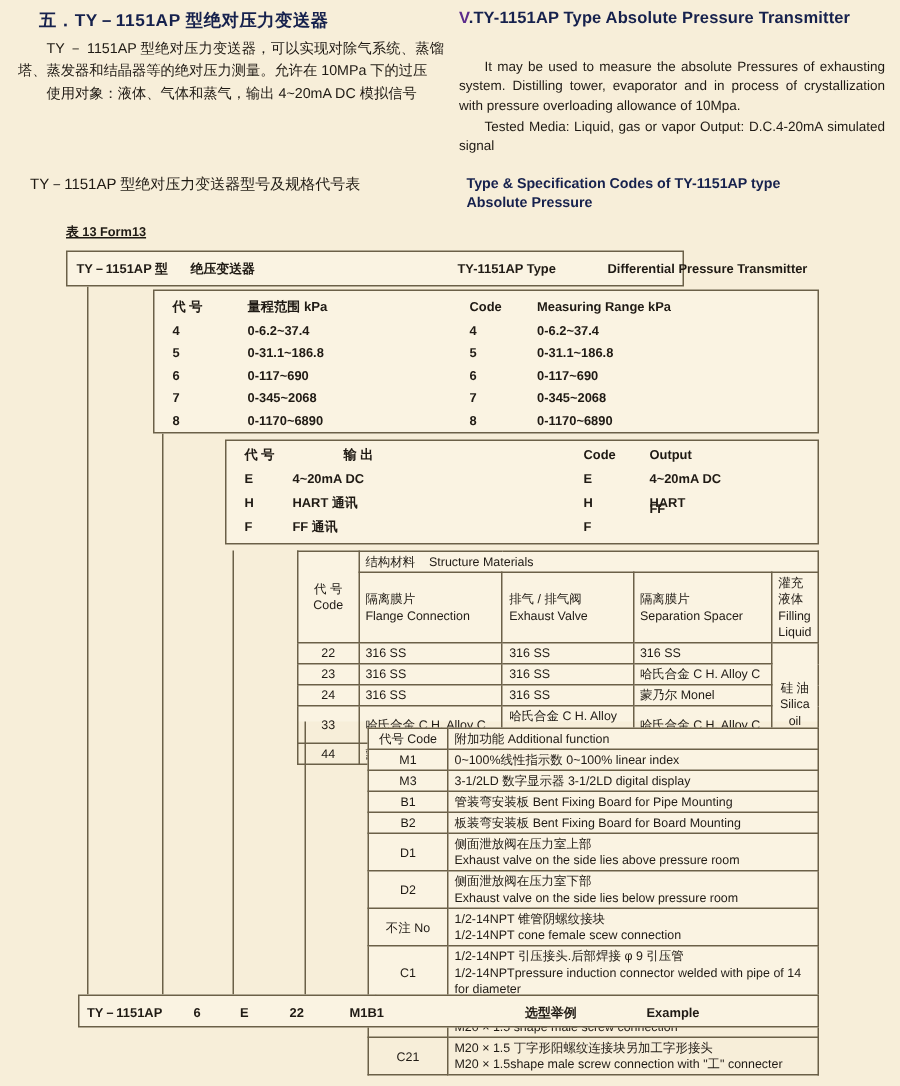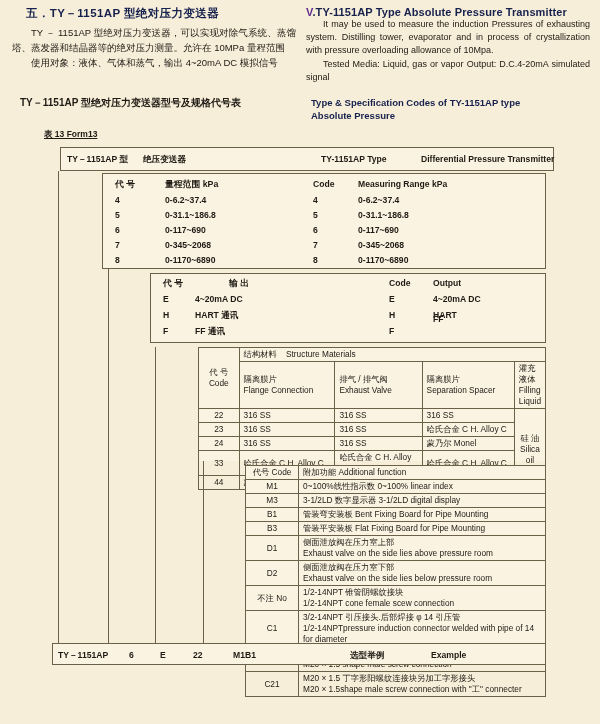--- a/index.html
+++ b/index.html
@@ -18,36 +18,36 @@
   .col{width:284px;}
   .col.left{padding-left:4px;}
   .col.right{padding-left:10px;}
 
   .h-cn{
     font-size:11.5px;font-weight:bold;color:#16214d;
     letter-spacing:.4px;margin:0 0 5px 14px;
   }
   .h-en{
     font-size:11px;font-weight:bold;color:#16214d;
-    margin:0 0 0 0;letter-spacing:.1px;
+    margin:0 0 20px 0;letter-spacing:.1px;
   }
   .h-en .num{color:#5b2a8c;}
   .p-cn{
     font-size:9.5px;line-height:14.5px;margin:0 0 1px 0;
     text-align:justify;
   }
   .p-cn.ind{text-indent:19px;}
   .p-en{
     font-size:9px;line-height:13.2px;margin:0;text-align:justify;
   }
   .p-en.ind{text-indent:17px;}
 
   
   .titles{display:flex;padding:12px 8px 0 8px;}
-  .t-left{width:284px;font-size:10px;font-weight:bold;padding-left:12px;}
+  .t-left{width:284px;font-size:10px;font-weight:normal;padding-left:12px;}
   .t-right{width:284px;font-size:9.5px;font-weight:bold;color:#16214d;
            padding-left:10px;line-height:13px;}
   .formno{font-size:8.5px;font-weight:bold;margin:7px 0 0 44px;text-decoration:underline;}
 
   
   .diagram{position:relative;margin-top:6px;height:520px;}
 
   .box{
     position:absolute;
     border:1px solid #6b6048;
@@ -84,26 +84,26 @@
   .hdr-span{text-align:left;padding-left:90px;}
 </style>
 </head>
 <body>
 
 <div class="page">
 
   <div class="intro">
     <div class="col left">
       <div class="h-cn">五．TY－1151AP 型绝对压力变送器</div>
-      <div class="p-cn ind">TY － 1151AP 型绝对压力变送器，可以实现对除气系统、蒸馏塔、蒸发器和结晶器等的绝对压力测量。允许在 10MPa 量程范围</div>
+      <div class="p-cn ind">TY － 1151AP 型绝对压力变送器，可以实现对除气系统、蒸馏塔、蒸发器和结晶器等的绝对压力测量。允许在 10MPa 下的过压</div>
       <div class="p-cn ind">使用对象：液体、气体和蒸气，输出 4~20mA  DC 模拟信号</div>
     </div>
     <div class="col right">
       <div class="h-en"><span class="num">V</span><span>.TY-1151AP Type Absolute Pressure Transmitter</span></div>
-      <div class="p-en ind">It may be used to measure the induction Pressures of exhausting system. Distilling tower, evaporator and in process of crystallization with pressure overloading allowance of 10Mpa.</div>
+      <div class="p-en ind">It may be used to measure the absolute Pressures of exhausting system. Distilling tower, evaporator and in process of crystallization with pressure overloading allowance of 10Mpa.</div>
       <div class="p-en ind">Tested Media: Liquid, gas or vapor    Output: D.C.4-20mA simulated signal</div>
     </div>
   </div>
 
   <div class="titles">
     <div class="t-left">TY－1151AP 型绝对压力变送器型号及规格代号表</div>
     <div class="t-right">
       <div>Type &amp; Specification Codes of TY-1151AP type</div>
       <div>Absolute Pressure</div>
     </div>
@@ -111,21 +111,21 @@
   <div class="formno">表 13 Form13</div>
 
   <div class="diagram">
 
     <div class="vline" style="left:58px;  top:24px;  height:472px;"></div>
     <div class="vline" style="left:108px; top:122px; height:374px;"></div>
     <div class="vline" style="left:155px; top:200px; height:296px;"></div>
     <div class="vline" style="left:203px; top:268px; height:228px;"></div>
     <div class="vline" style="left:250px; top:378px; height:118px;"></div>
 
-    <div class="box" style="left:60px; top:0px; width:494px; height:24px;">
+    <div class="box" style="left:44px; top:0px; width:412px; height:24px;">
       <div class="lbl b" style="left:6px;  top:6px;">TY－1151AP 型</div>
       <div class="lbl b" style="left:82px; top:6px;text-align:right;">绝压变送器</div>
       <div class="lbl b" style="left:260px;top:6px;">TY-1151AP Type</div>
       <div class="lbl b" style="left:360px;top:6px;">Differential Pressure Transmitter</div>
     </div>
 
     <div class="box" style="left:102px; top:26px; width:444px; height:96px;">
       <div class="lbl b cn" style="left:12px;  top:5px;">代 号</div>
       <div class="lbl b cn" style="left:62px;  top:5px;">量程范围 kPa</div>
       <div class="lbl b" style="left:210px; top:5px;">Code</div>
@@ -267,23 +267,23 @@
                 <div>3-1/2LD 数字显示器  3-1/2LD digital display</div>
               </td>
         </tr>
         <tr>
           <td class="mid">B1</td>
           <td>
                 <div>管装弯安装板 Bent  Fixing Board for Pipe Mounting</div>
               </td>
         </tr>
         <tr>
-          <td class="mid">B3</td>
+          <td class="mid">B2</td>
           <td>
-                <div>管装平安装板 Flat Fixing Board for Pipe Mounting</div>
+                <div>板装弯安装板   Bent Fixing Board for Board Mounting</div>
               </td>
         </tr>
         <tr>
           <td class="mid">D1</td>
           <td class="two-line">
             <div>侧面泄放阀在压力室上部</div>
             <div>Exhaust valve on the side lies above pressure room</div>
           </td>
         </tr>
         <tr>
@@ -296,21 +296,21 @@
         <tr>
           <td class="mid">不注 No</td>
           <td class="two-line">
             <div>1/2-14NPT 锥管阴螺纹接块</div>
             <div>1/2-14NPT cone female scew connection</div>
           </td>
         </tr>
         <tr>
           <td class="mid">C1</td>
           <td class="two-line">
-            <div>3/2-14NPT 引压接头.后部焊接 φ 14 引压管</div>
+            <div>1/2-14NPT 引压接头.后部焊接 φ 9 引压管</div>
             <div>1/2-14NPTpressure induction connector welded with pipe of 14 for diameter</div>
           </td>
         </tr>
         <tr>
           <td class="mid">C2</td>
           <td class="two-line">
             <div>M20 × 1.5 丁字形阳螺纹连接块</div>
             <div>M20 × 1.5 shape male screw connection</div>
           </td>
         </tr>

